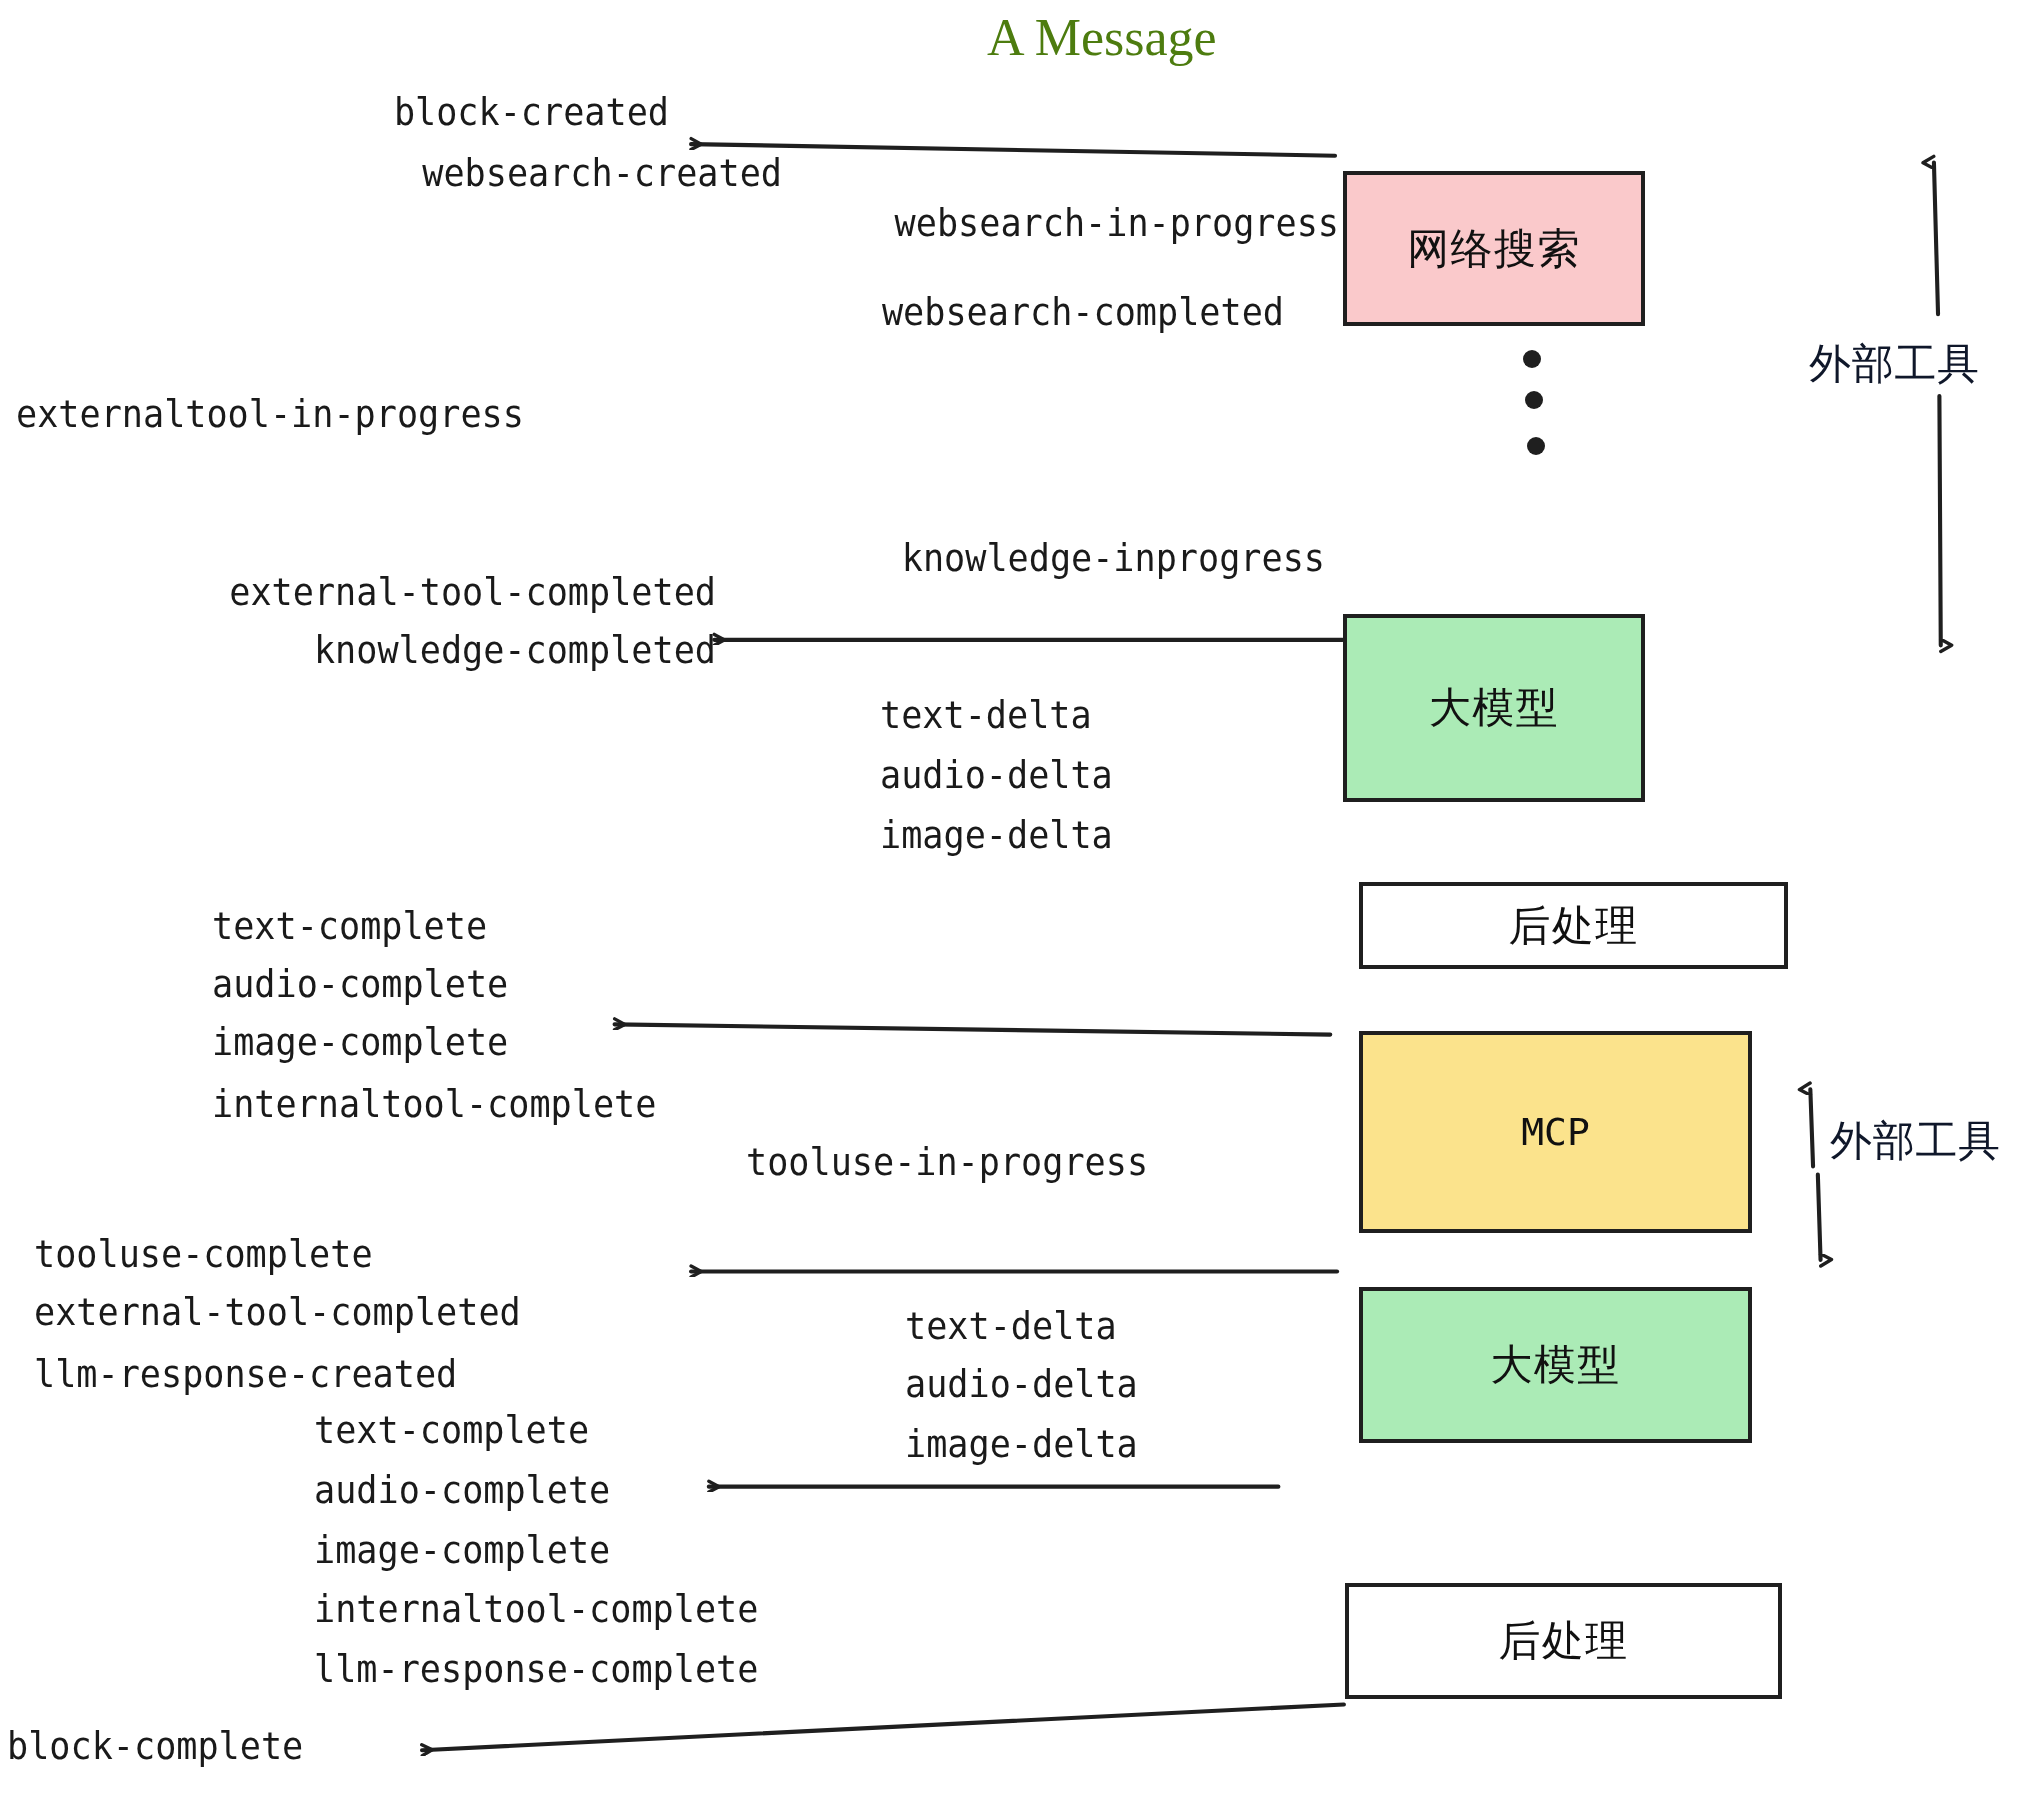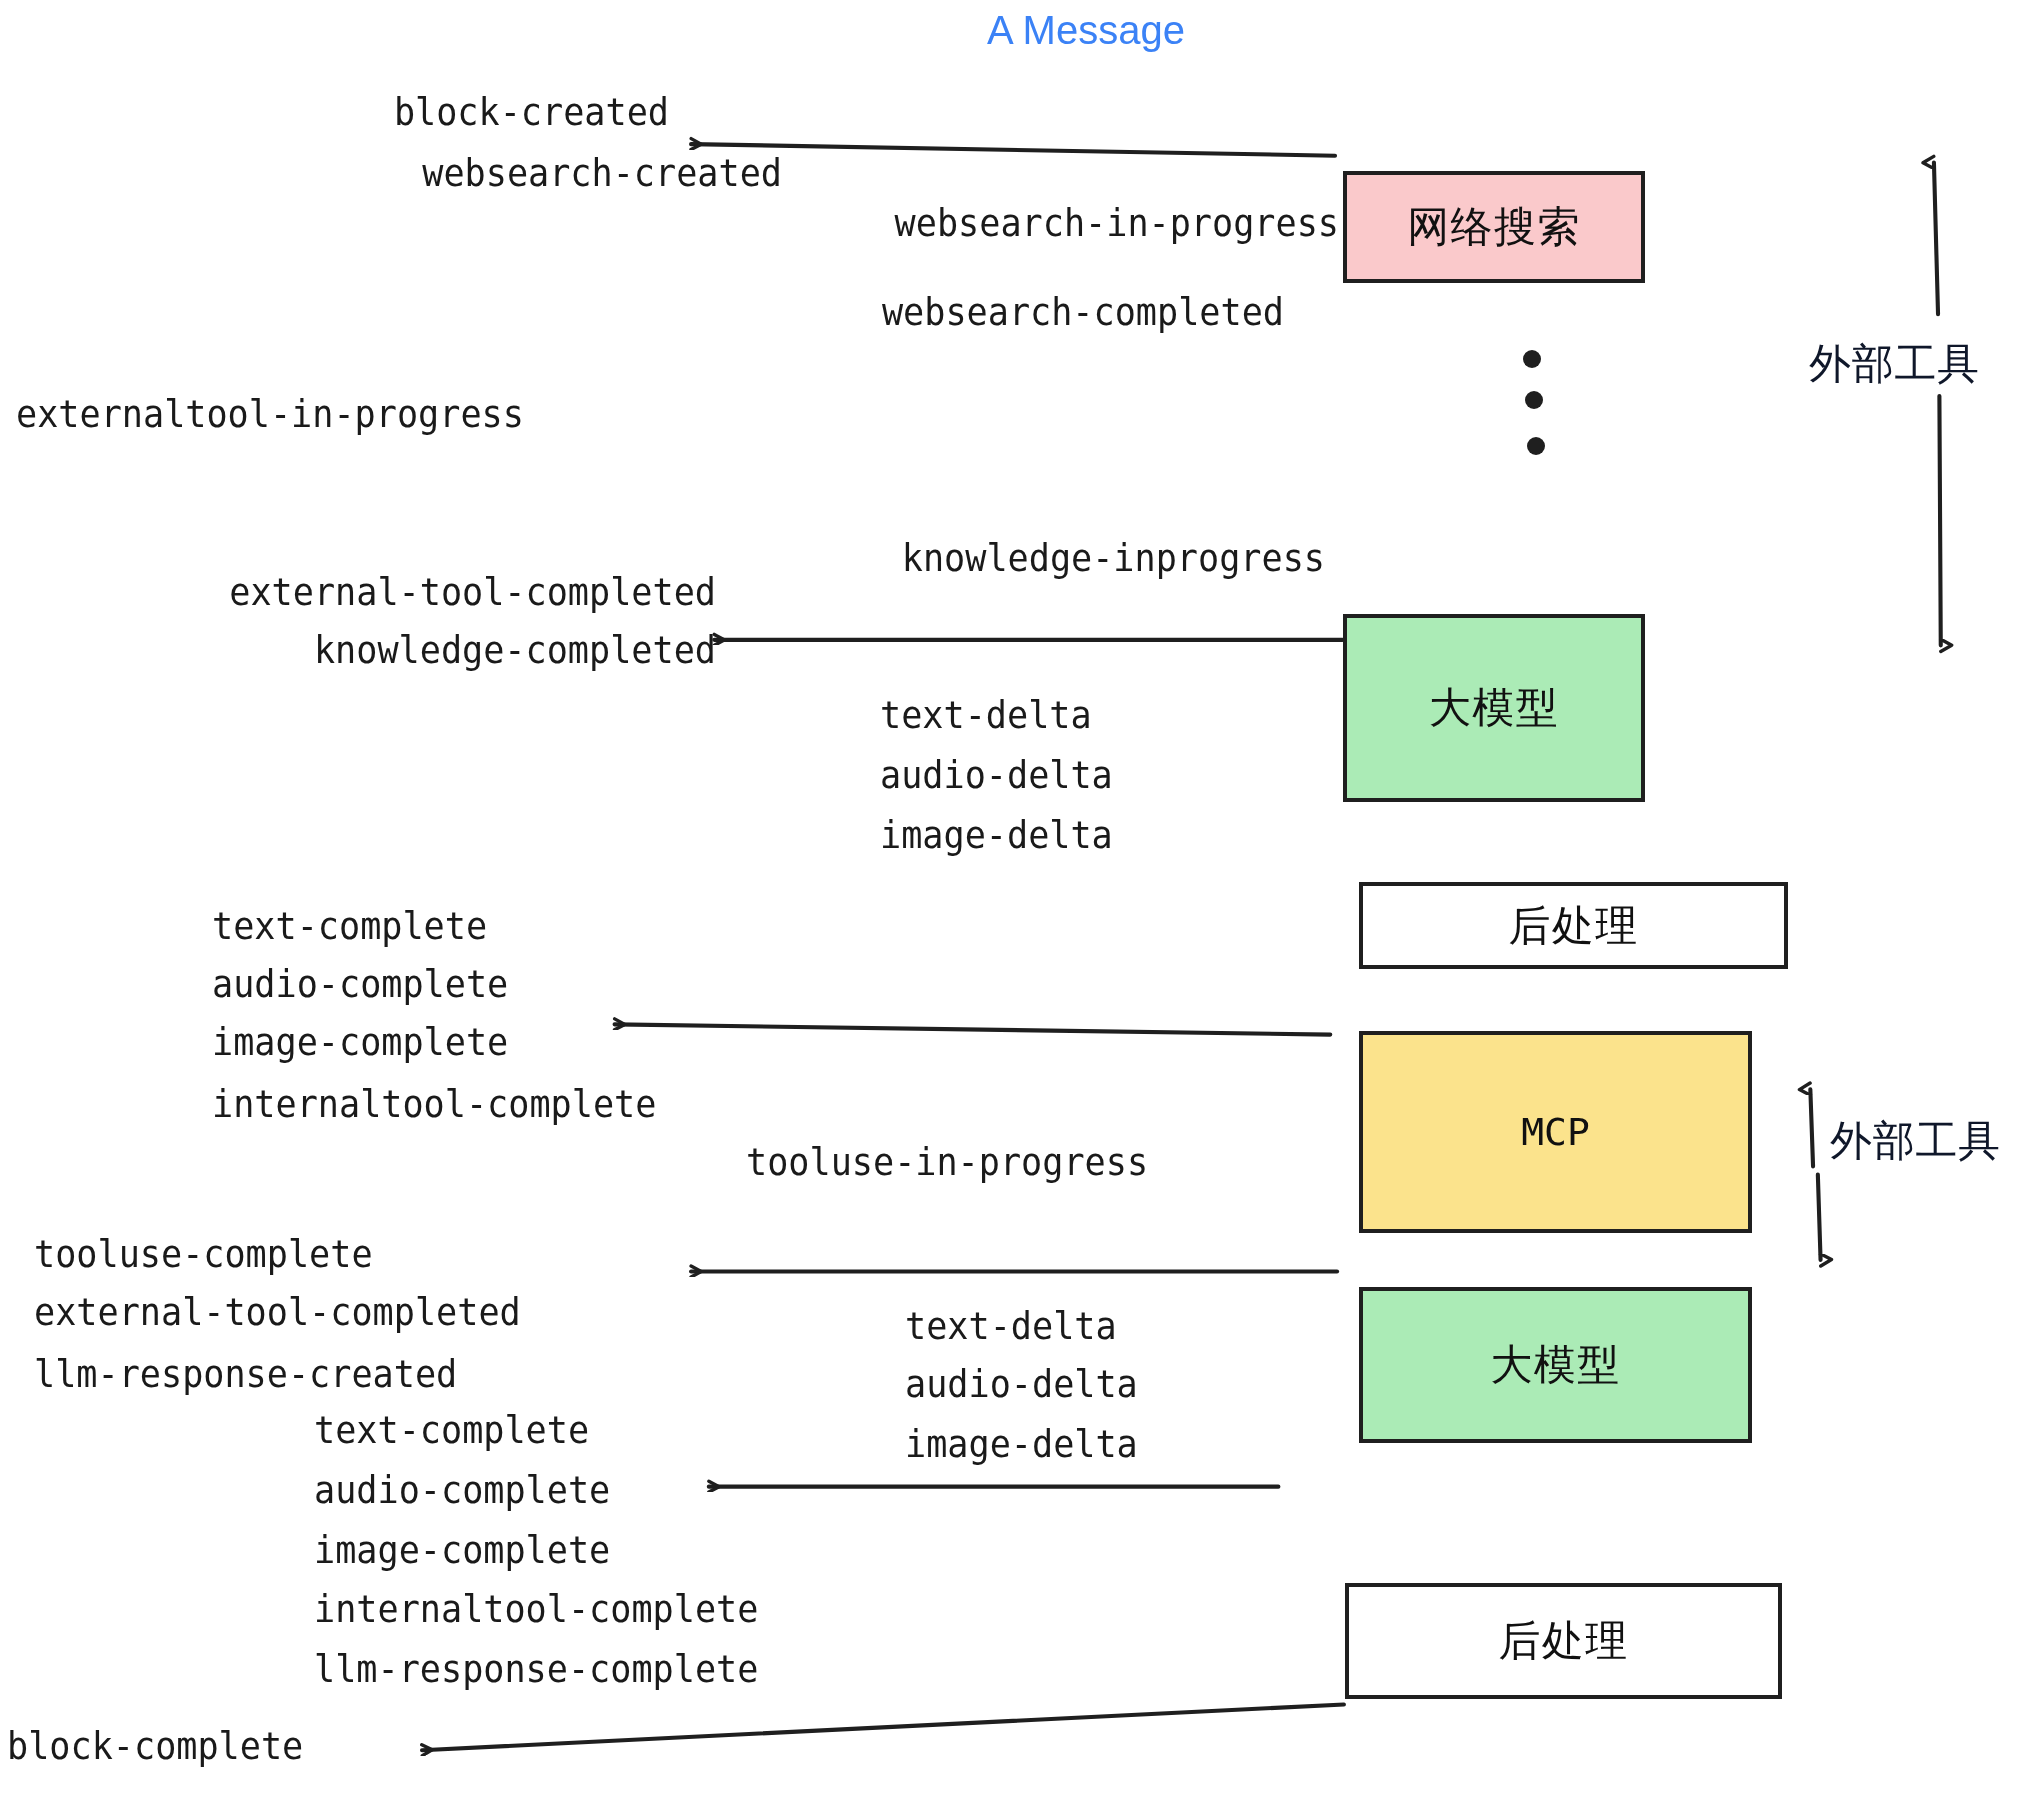--- a/index.html
+++ b/index.html
@@ -17,23 +17,23 @@
     line-height:1;
     color:#1a1a1a;
     white-space:nowrap;
     letter-spacing:0px;
     transform:scaleX(0.95);
   }
   .mono.r{transform-origin:100% 50%;}
   .mono.l{transform-origin:0% 50%;}
   .title{
     position:absolute;
-    font-family:Liberation Sans, sans-serif;
-    font-size:40px;
-    color:#3b82f6;
+    font-family:Liberation Serif, serif;
+    font-size:52px;
+    color:#4d7c0f;
     white-space:nowrap;
   }
   .box{
     position:absolute;
     border:4.1px solid #1f1f1f;
     box-sizing:border-box;
     display:flex;
     align-items:center;
     justify-content:center;
     font-family:"DejaVu Sans","Liberation Sans",sans-serif;
@@ -105,21 +105,21 @@
   <div class="mono l" style="left:905px;top:1426px;">image-delta</div>
 
   <div class="mono l" style="left:314px;top:1412px;">text-complete</div>
   <div class="mono l" style="left:314px;top:1472px;">audio-complete</div>
   <div class="mono l" style="left:314px;top:1532px;">image-complete</div>
   <div class="mono l" style="left:314px;top:1591px;">internaltool-complete</div>
   <div class="mono l" style="left:314px;top:1651px;">llm-response-complete</div>
 
   <div class="mono l" style="left:6.8px;top:1728px;">block-complete</div>
 
-  <div class="box" style="left:1343px;top:171px;width:302px;height:112px;background:#fac9cb;">
+  <div class="box" style="left:1343px;top:171px;width:302px;height:155px;background:#fac9cb;">
     <span class="lbl">网络搜索</span>
   </div>
 
 
   <div class="box" style="left:1343px;top:614px;width:302px;height:188px;background:#abebb6;">
     <span class="lbl">大模型</span>
   </div>
 
   <div class="box" style="left:1359px;top:882px;width:429px;height:87px;background:#ffffff;">
     <span class="lbl">后处理</span>

